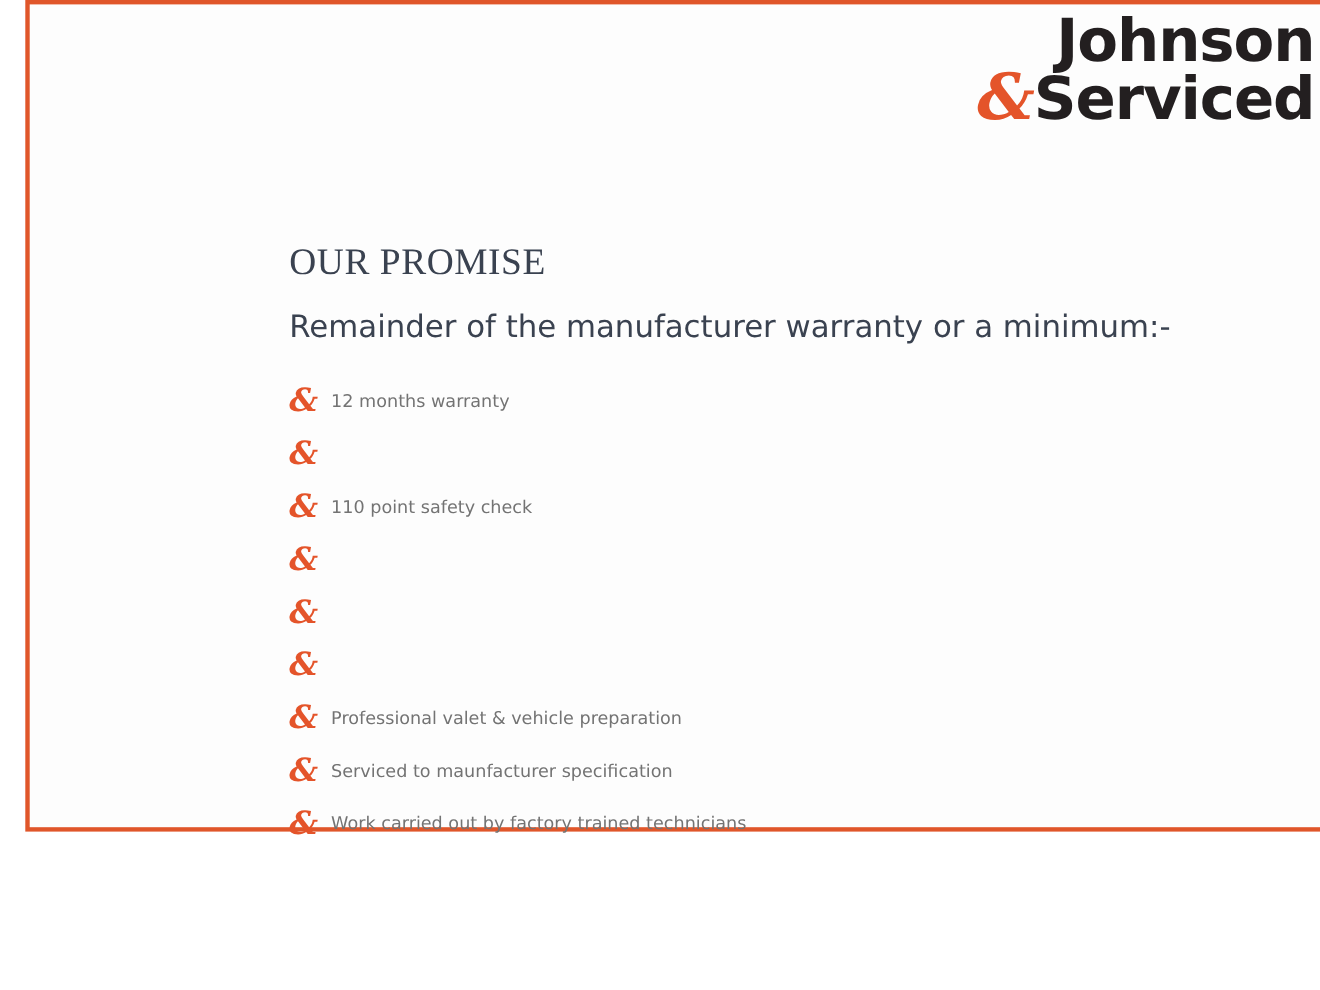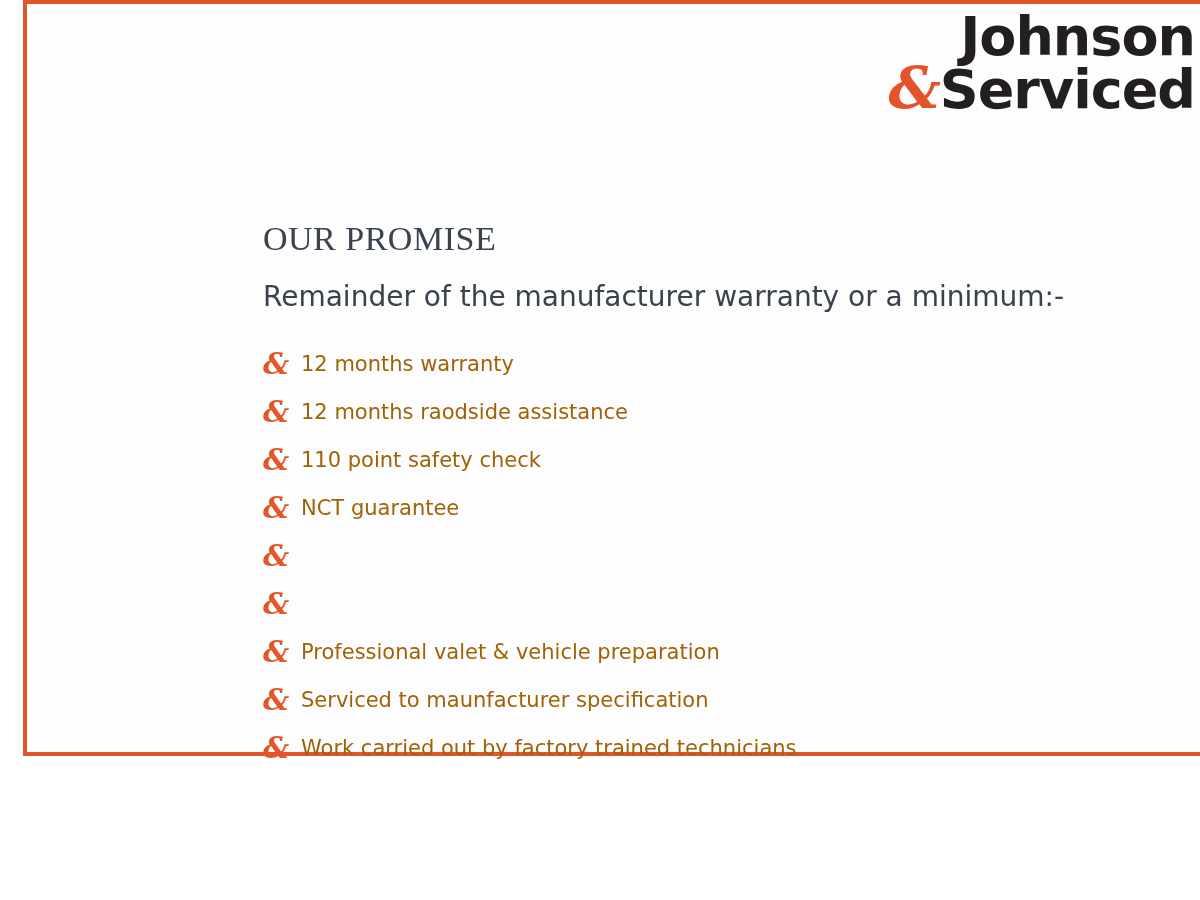--- a/index.html
+++ b/index.html
@@ -111,22 +111,22 @@
     flex: 0 0 38px;
     color: #e4542a;
     font-family: "DejaVu Serif", serif;
     font-style: italic;
     font-weight: 700;
     font-size: 29px;
     line-height: 1;
     text-align: left;
   }
   .item-label {
-    font-size: 21px;
-    color: #a16207;
+    font-size: 16px;
+    color: #737373;
     font-weight: 400;
     font-family: "DejaVu Sans", sans-serif;
     white-space: nowrap;
   }
 </style>
 </head>
 <body>
 
 <div class="page">
 
@@ -141,29 +141,27 @@
     <h1 class="title">OUR PROMISE</h1>
     <p class="subtitle">Remainder of the manufacturer warranty or a minimum:-</p>
 
     <ul class="promise-list">
       <li class="promise-item">
         <span class="bullet-amp">&amp;</span>
         <span class="item-label">12 months warranty</span>
       </li>
       <li class="promise-item">
         <span class="bullet-amp">&amp;</span>
-        <span class="item-label">12 months raodside assistance</span>
       </li>
       <li class="promise-item">
         <span class="bullet-amp">&amp;</span>
         <span class="item-label">110 point safety check</span>
       </li>
       <li class="promise-item">
         <span class="bullet-amp">&amp;</span>
-        <span class="item-label">NCT guarantee</span>
       </li>
       <li class="promise-item">
         <span class="bullet-amp">&amp;</span>
       </li>
       <li class="promise-item">
         <span class="bullet-amp">&amp;</span>
       </li>
       <li class="promise-item">
         <span class="bullet-amp">&amp;</span>
         <span class="item-label">Professional valet &amp; vehicle preparation</span>

